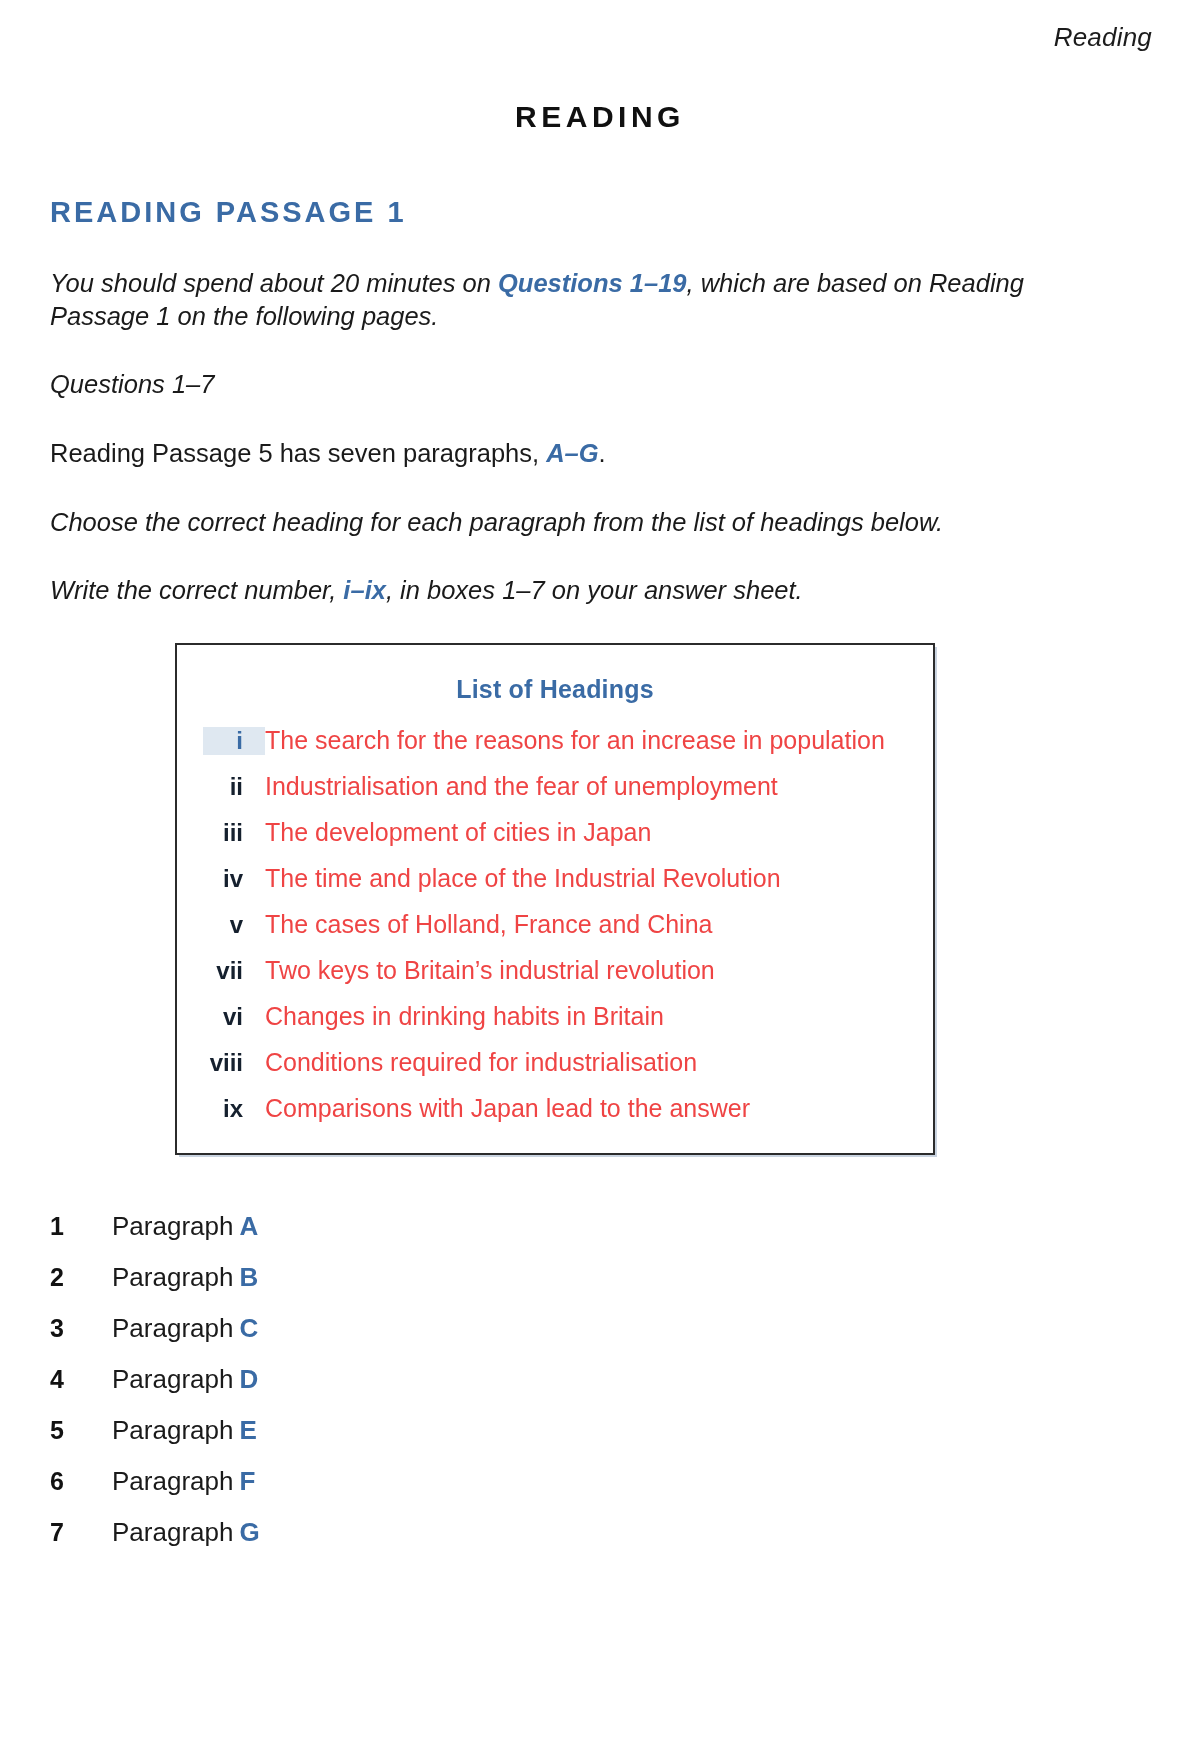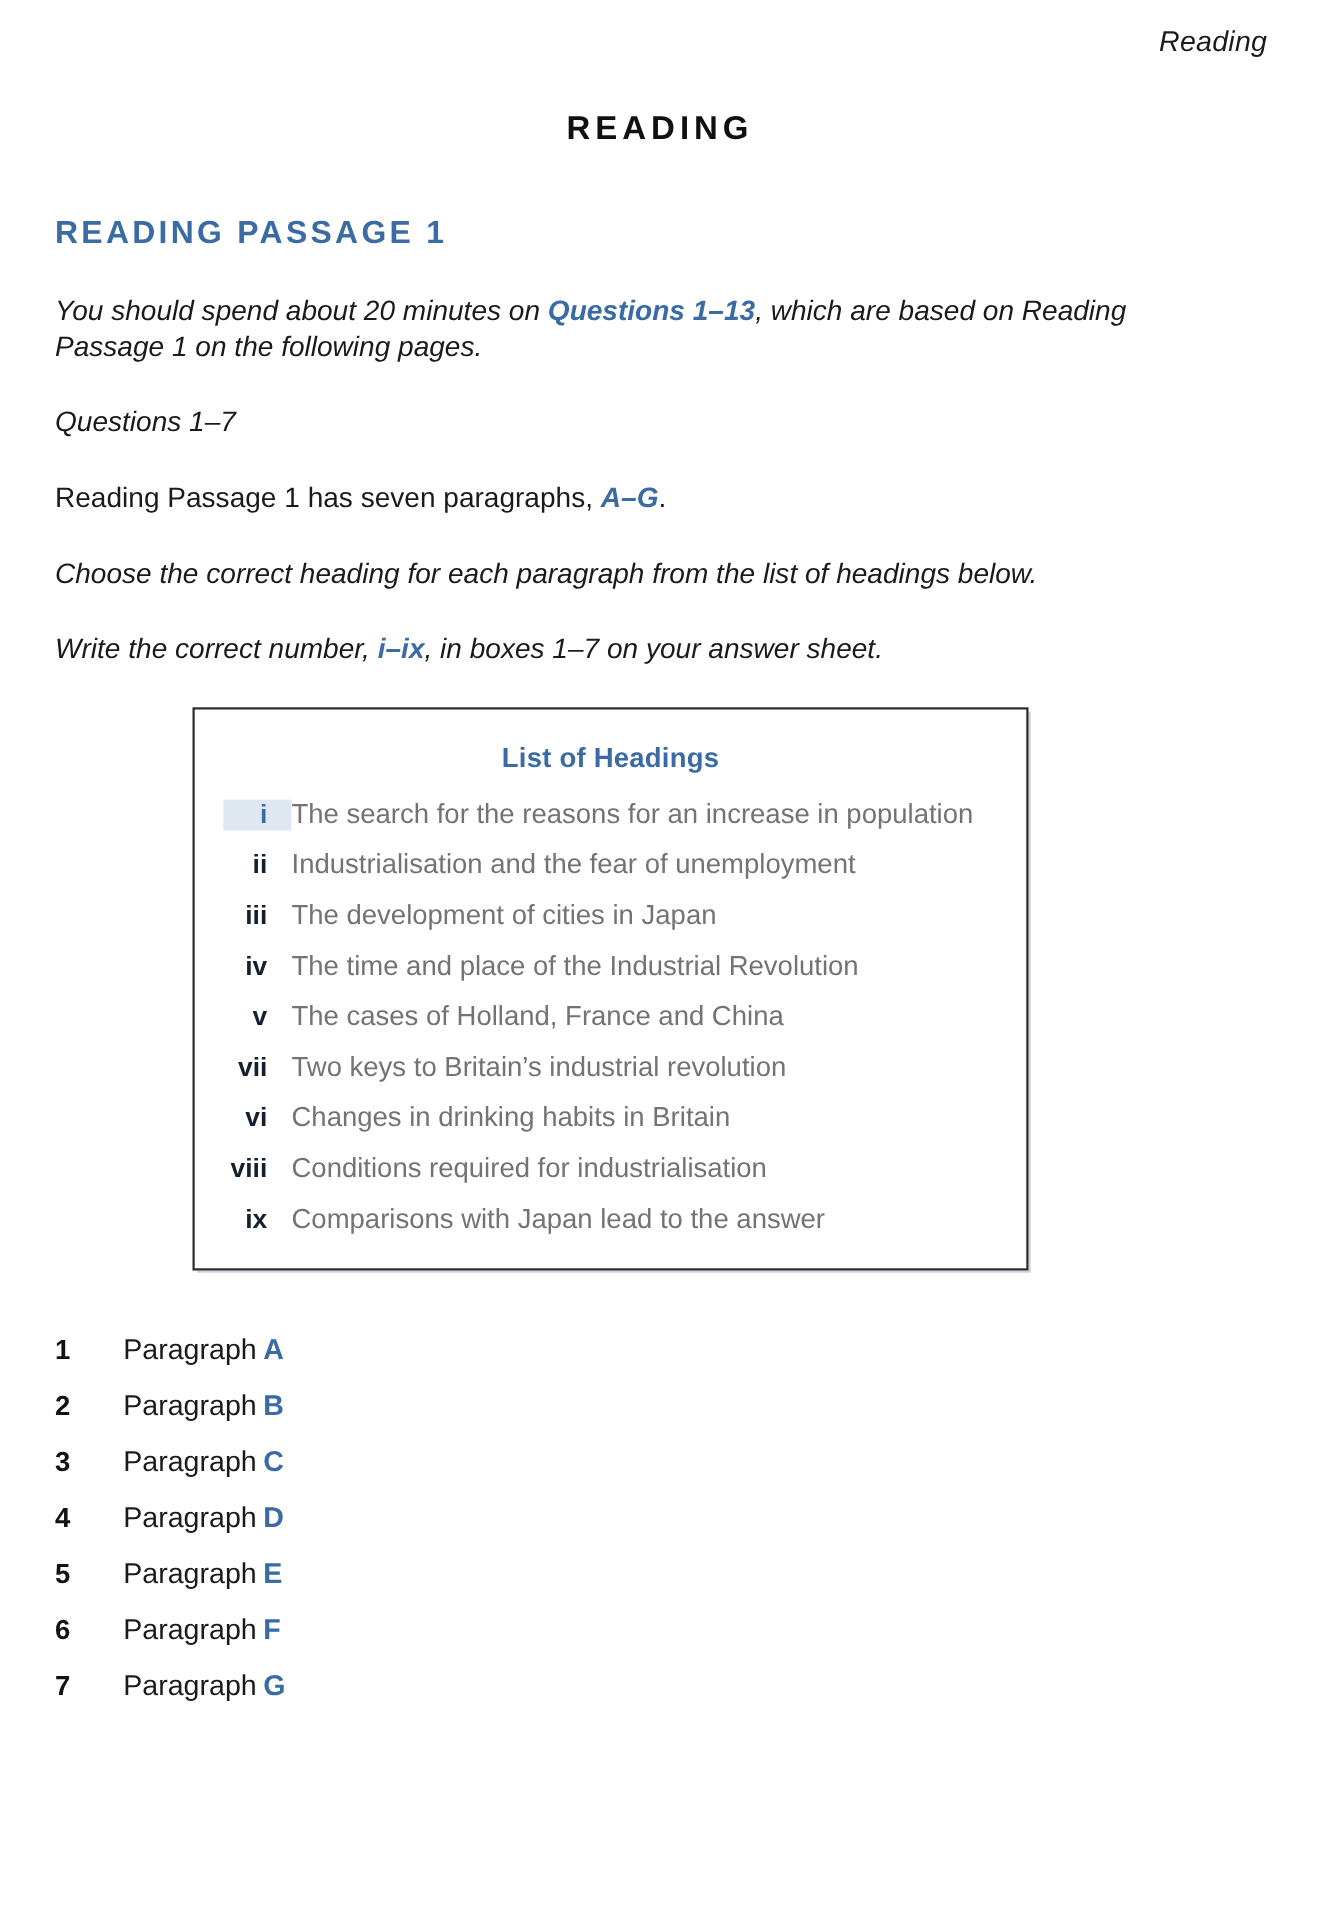--- a/index.html
+++ b/index.html
@@ -119,21 +119,21 @@
     font-weight: bold;
     font-size: 24px;
     color: #15202e;
   }
   .heading-num.highlight {
     color: #3a6ba5;
     background: #dfe8f1;
   }
   .heading-text {
     font-size: 25px;
-    color: #737373;
+    color: #ef4444;
     line-height: 1.15;
   }
 
   
   .answers {
     margin-top: 56px;
   }
   .answer-row {
     display: flex;
     align-items: baseline;
@@ -163,27 +163,27 @@
 
   <div class="running-head">Reading</div>
 
   <div class="doc-title">READING</div>
 
   <div class="content">
 
     <h2 class="section-heading">READING PASSAGE 1</h2>
 
     <p class="para italic">
-      <span>You should spend about 20 minutes on </span><span class="blue-bi">Questions 1–13</span><span>, which are based on Reading Passage 1 on the following pages.</span>
+      <span>You should spend about 20 minutes on </span><span class="blue-bi">Questions 1–19</span><span>, which are based on Reading Passage 1 on the following pages.</span>
     </p>
 
     <p class="para italic">Questions 1–7</p>
 
     <p class="para upright">
-      <span>Reading Passage 1 has seven paragraphs, </span><span class="blue-b">A–G</span><span>.</span>
+      <span>Reading Passage 5 has seven paragraphs, </span><span class="blue-b">A–G</span><span>.</span>
     </p>
 
     <p class="para italic">Choose the correct heading for each paragraph from the list of headings below.</p>
 
     <p class="para italic">
       <span>Write the correct number, </span><span class="blue-bi">i–ix</span><span>, in boxes 1–7 on your answer sheet.</span>
     </p>
 
     <div class="headings-box-wrap">
       <div class="headings-box">

